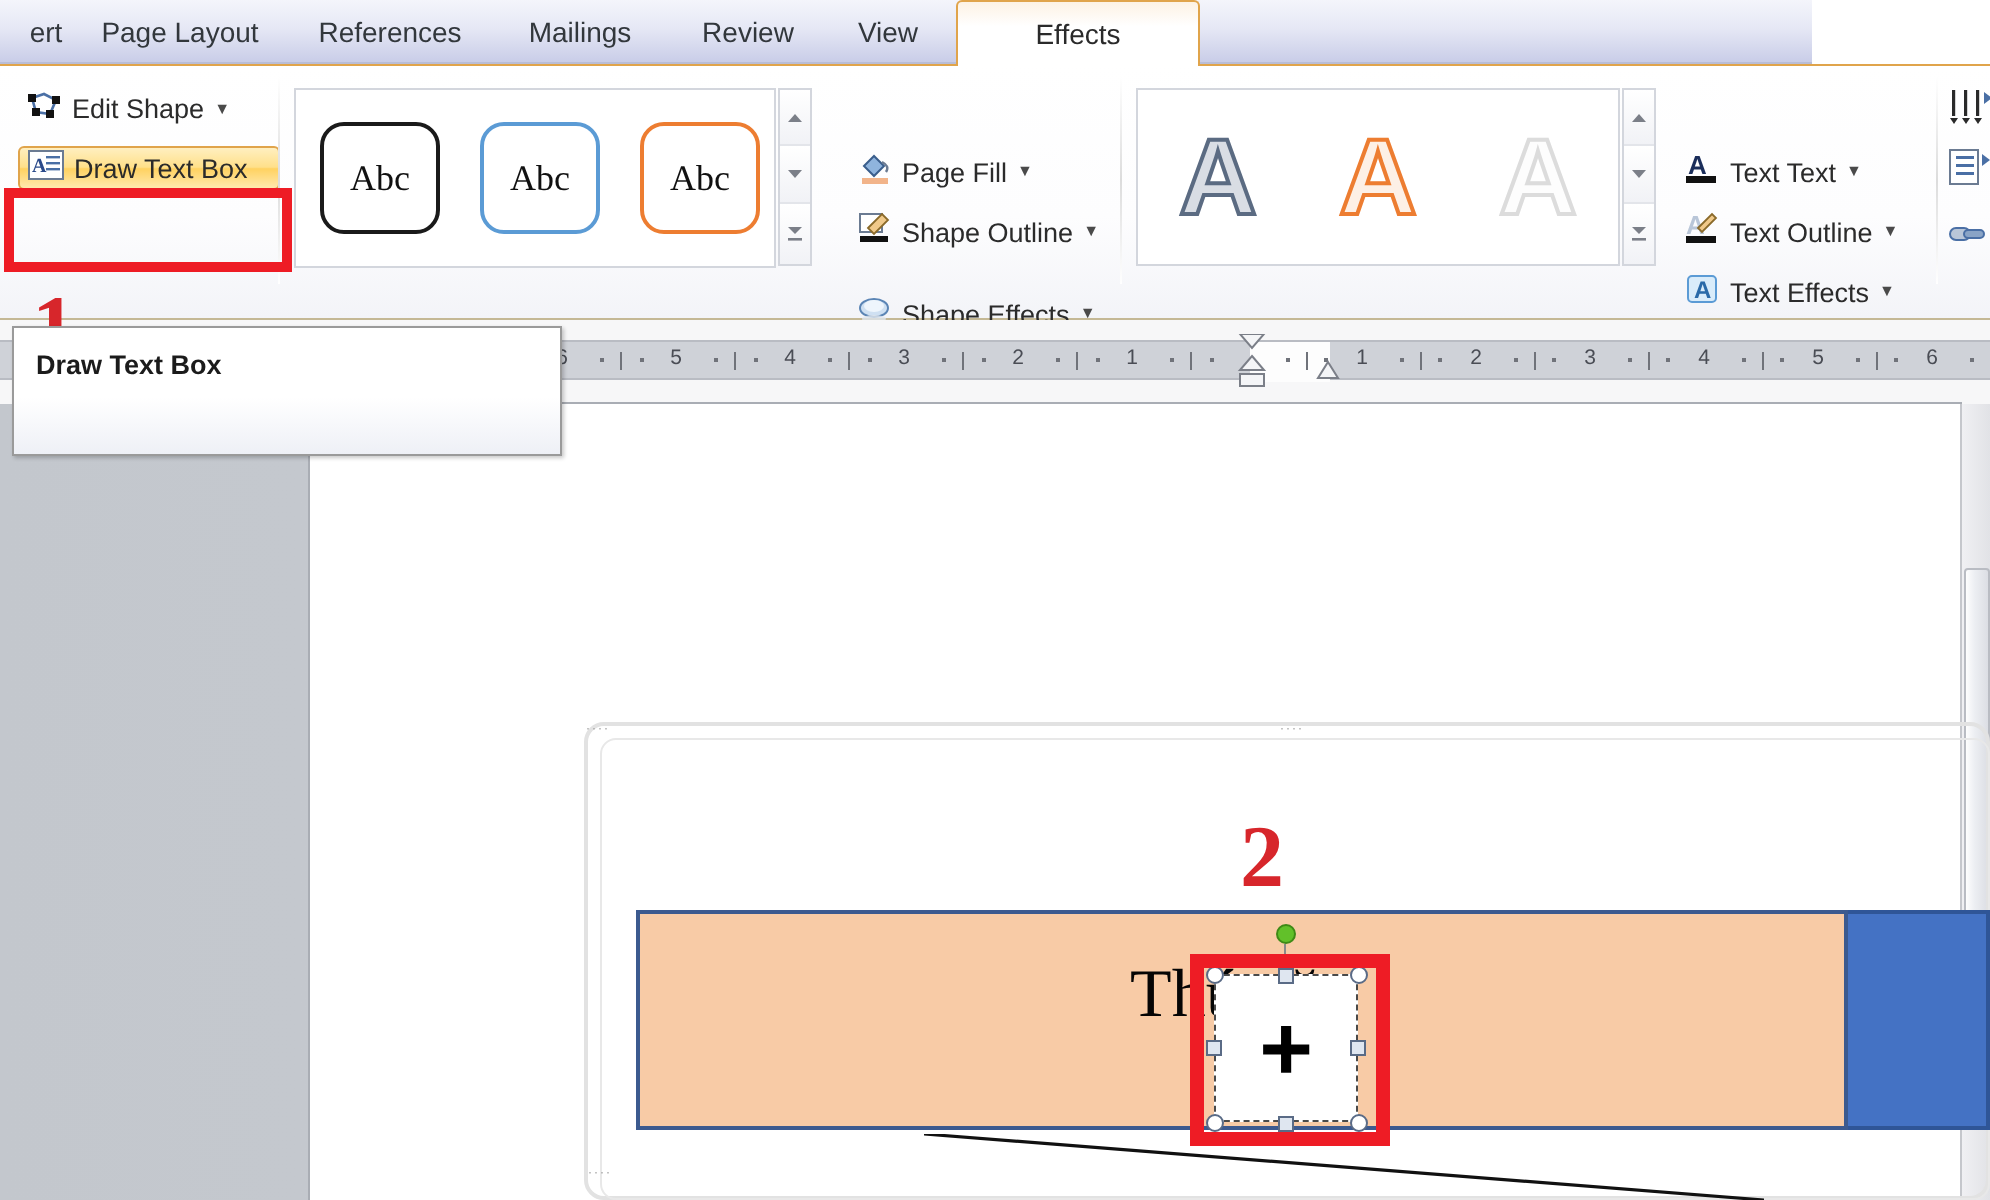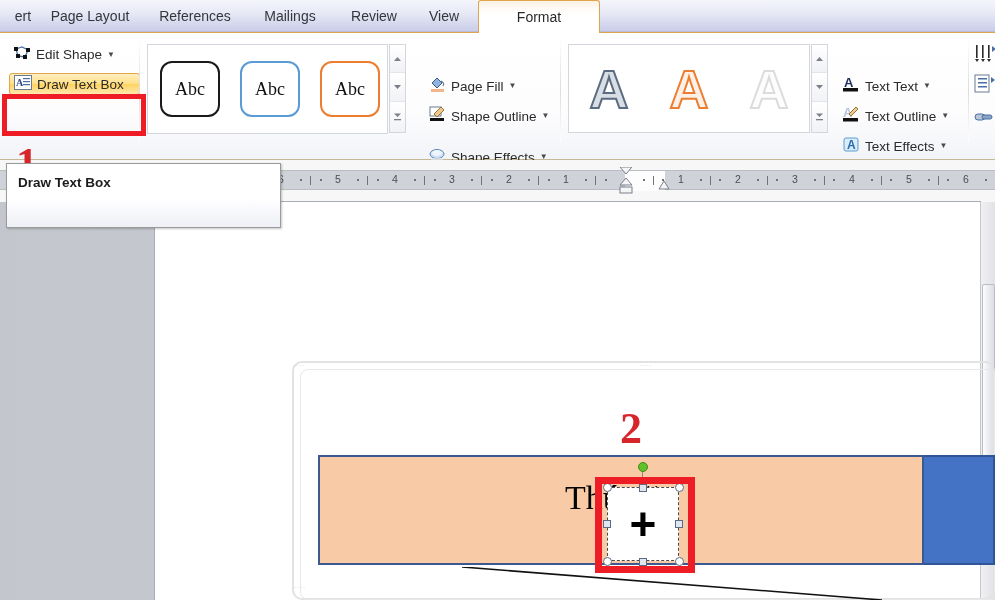--- a/index.html
+++ b/index.html
@@ -6,21 +6,21 @@
   html, body {
     width: 995px; height: 600px;
     font-family: "Liberation Sans", sans-serif;
     overflow: hidden;
     background: #fff;
   }
   #app { position: relative; width: 995px; height: 600px; }
 
   
   .tabbar {
-    position: absolute; left: 0; top: 0; width: 995px; height: 32px;
+    position: absolute; left: 0; top: 0; width: 906px; height: 32px;
     background: linear-gradient(to bottom, #f4f5fb 0%, #e6e8f5 45%, #c9cde8 100%);
     border-bottom: 1px solid #b9bdd6;
   }
   .tab {
     position: absolute; top: 0; height: 32px;
     display: flex; align-items: center; justify-content: center;
     font-size: 14px; color: #32373c; white-space: nowrap;
     padding: 0 6px;
   }
   .tab.active {
@@ -242,21 +242,21 @@
     <div class="tab" style="left:248px;width:84px;">
         <span>Mailings</span>
       </div>
     <div class="tab" style="left:338px;width:72px;">
         <span>Review</span>
       </div>
     <div class="tab" style="left:416px;width:56px;text-align:center;">
         <span>View</span>
       </div>
     <div class="tab active" style="left:478px;width:122px;">
-        <span>Format</span>
+        <span>Effects</span>
       </div>
   </div>
 
   <div class="ribbon">
     <div class="ribbon-top-rule"></div>
 
     <div class="ribbon-btn" style="left:8px;top:11px;">
       <span class="ic">
         <svg width="18" height="16" viewBox="0 0 18 16">
           <path d="M3 4 L9 2 L15 5 L12 12 L5 11 Z" fill="none" stroke="#4a6fa5" stroke-width="1.3"></path>

